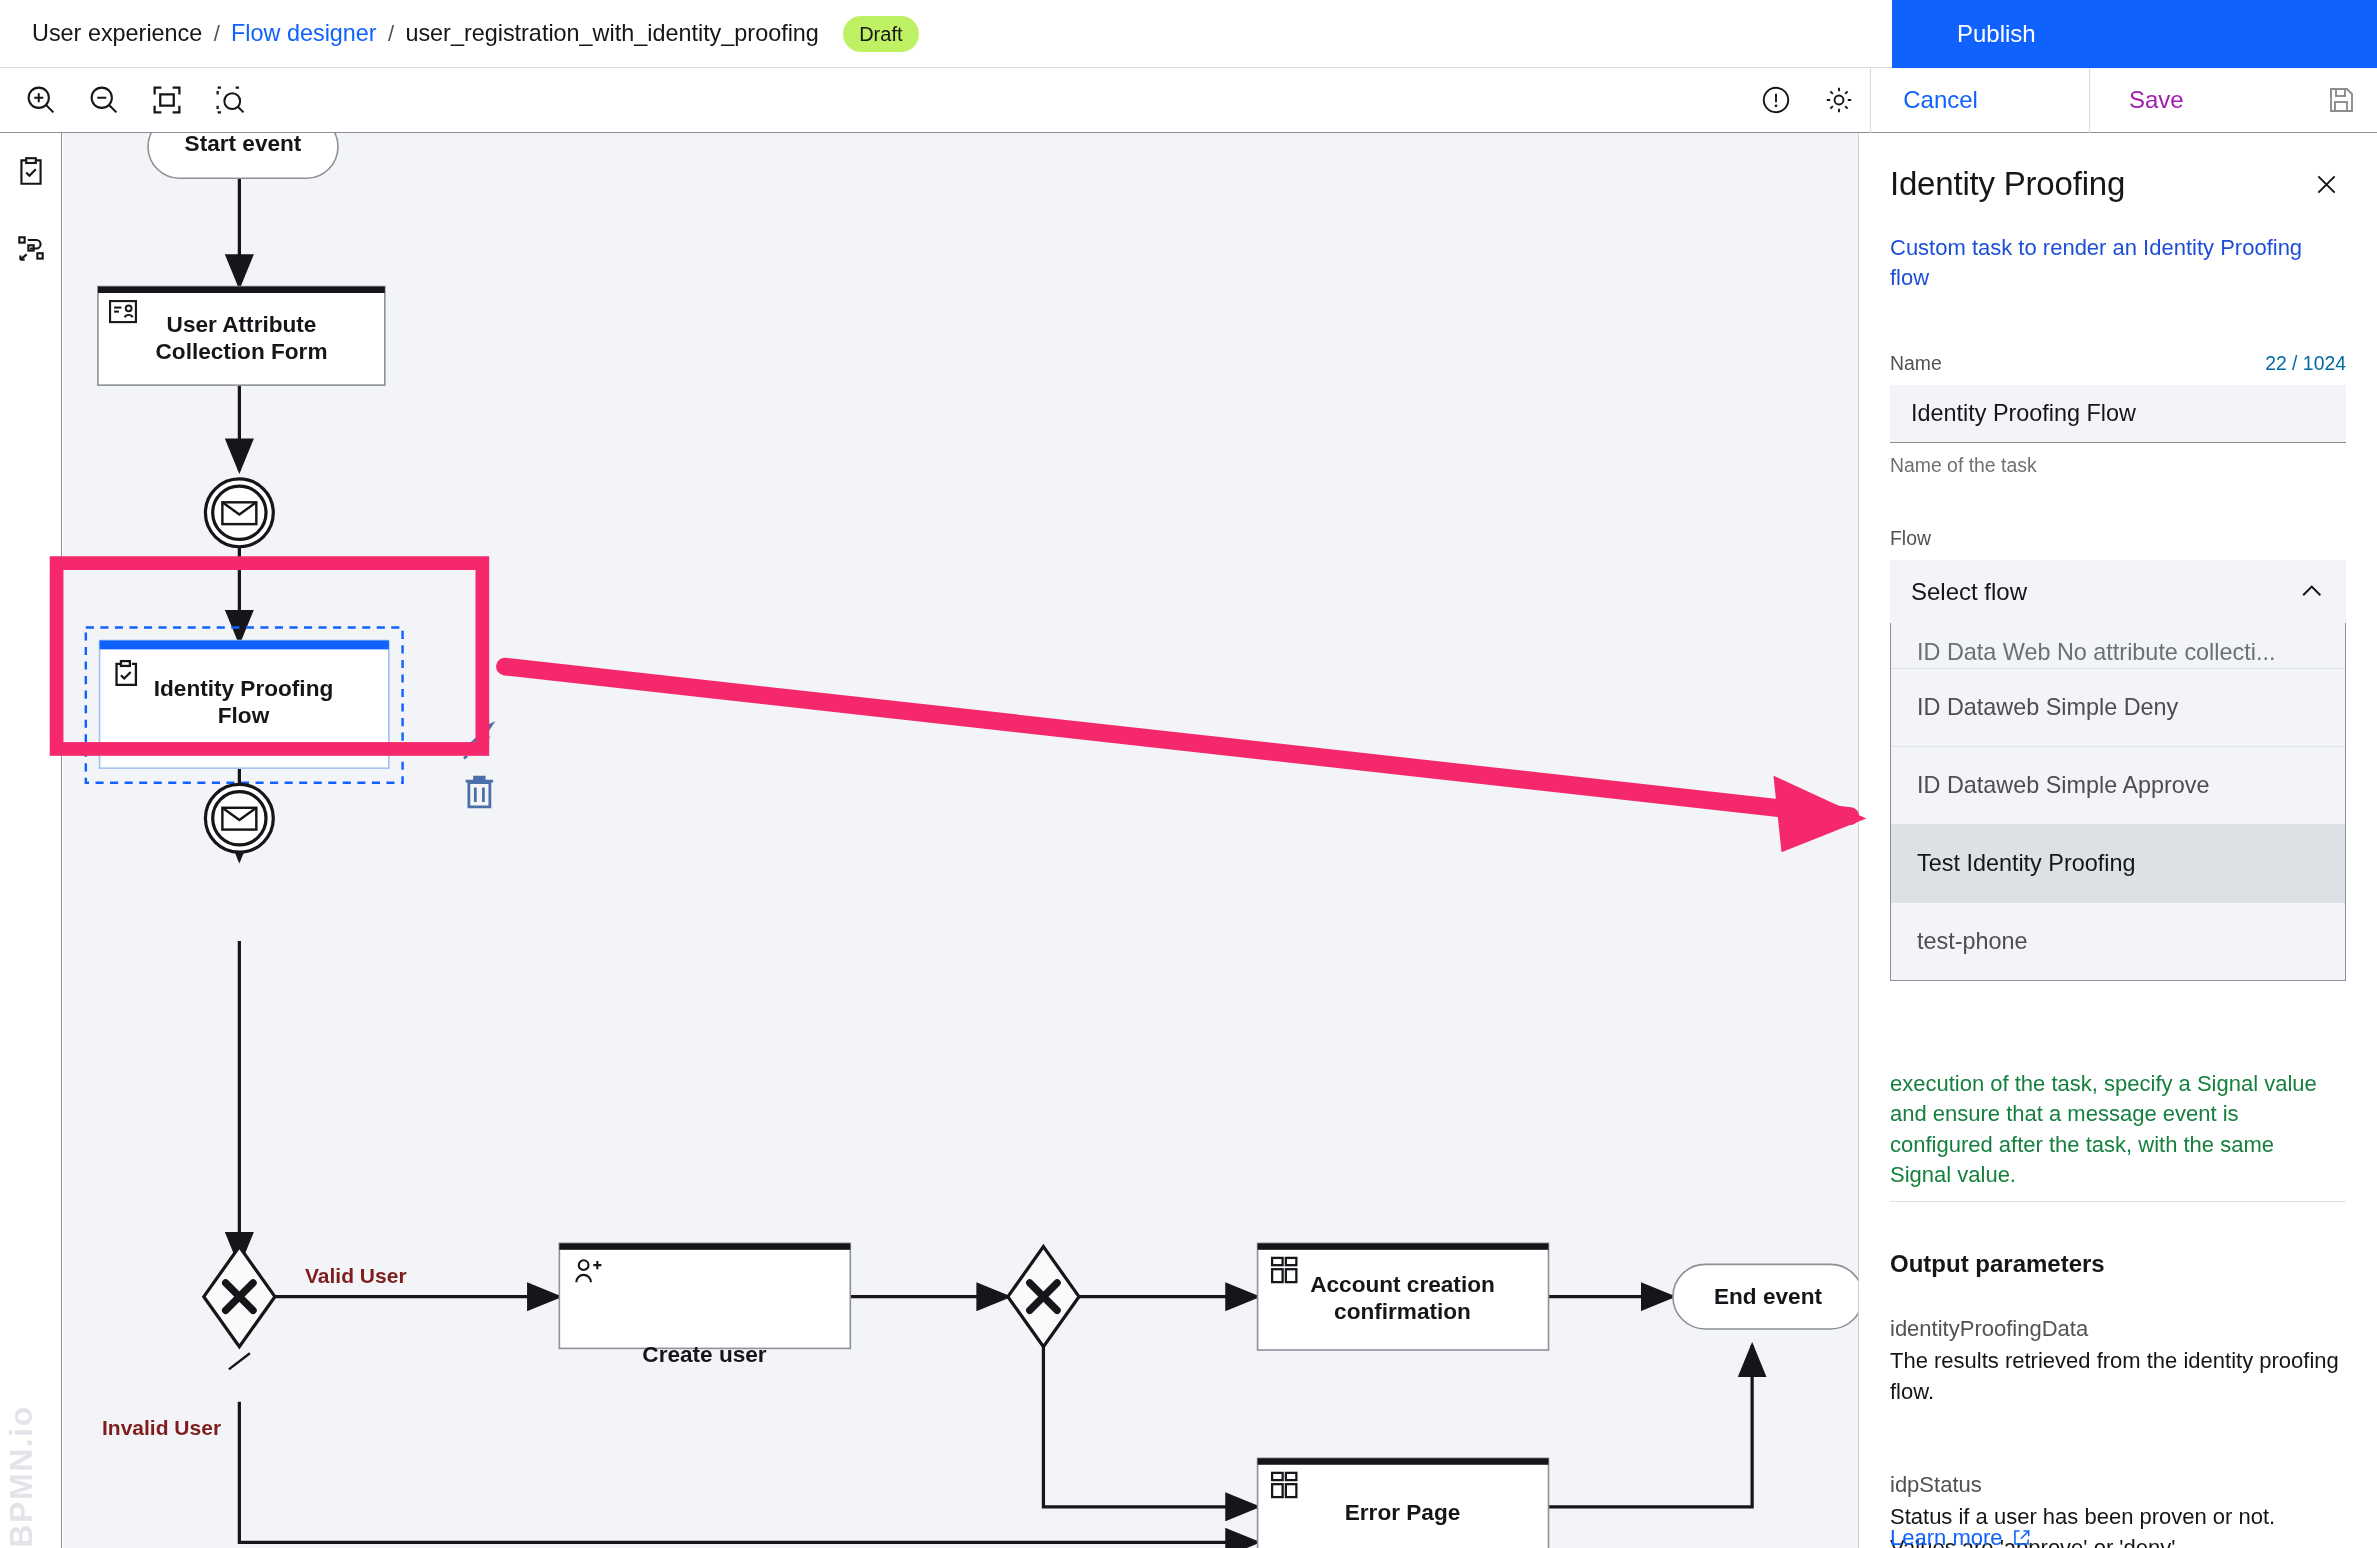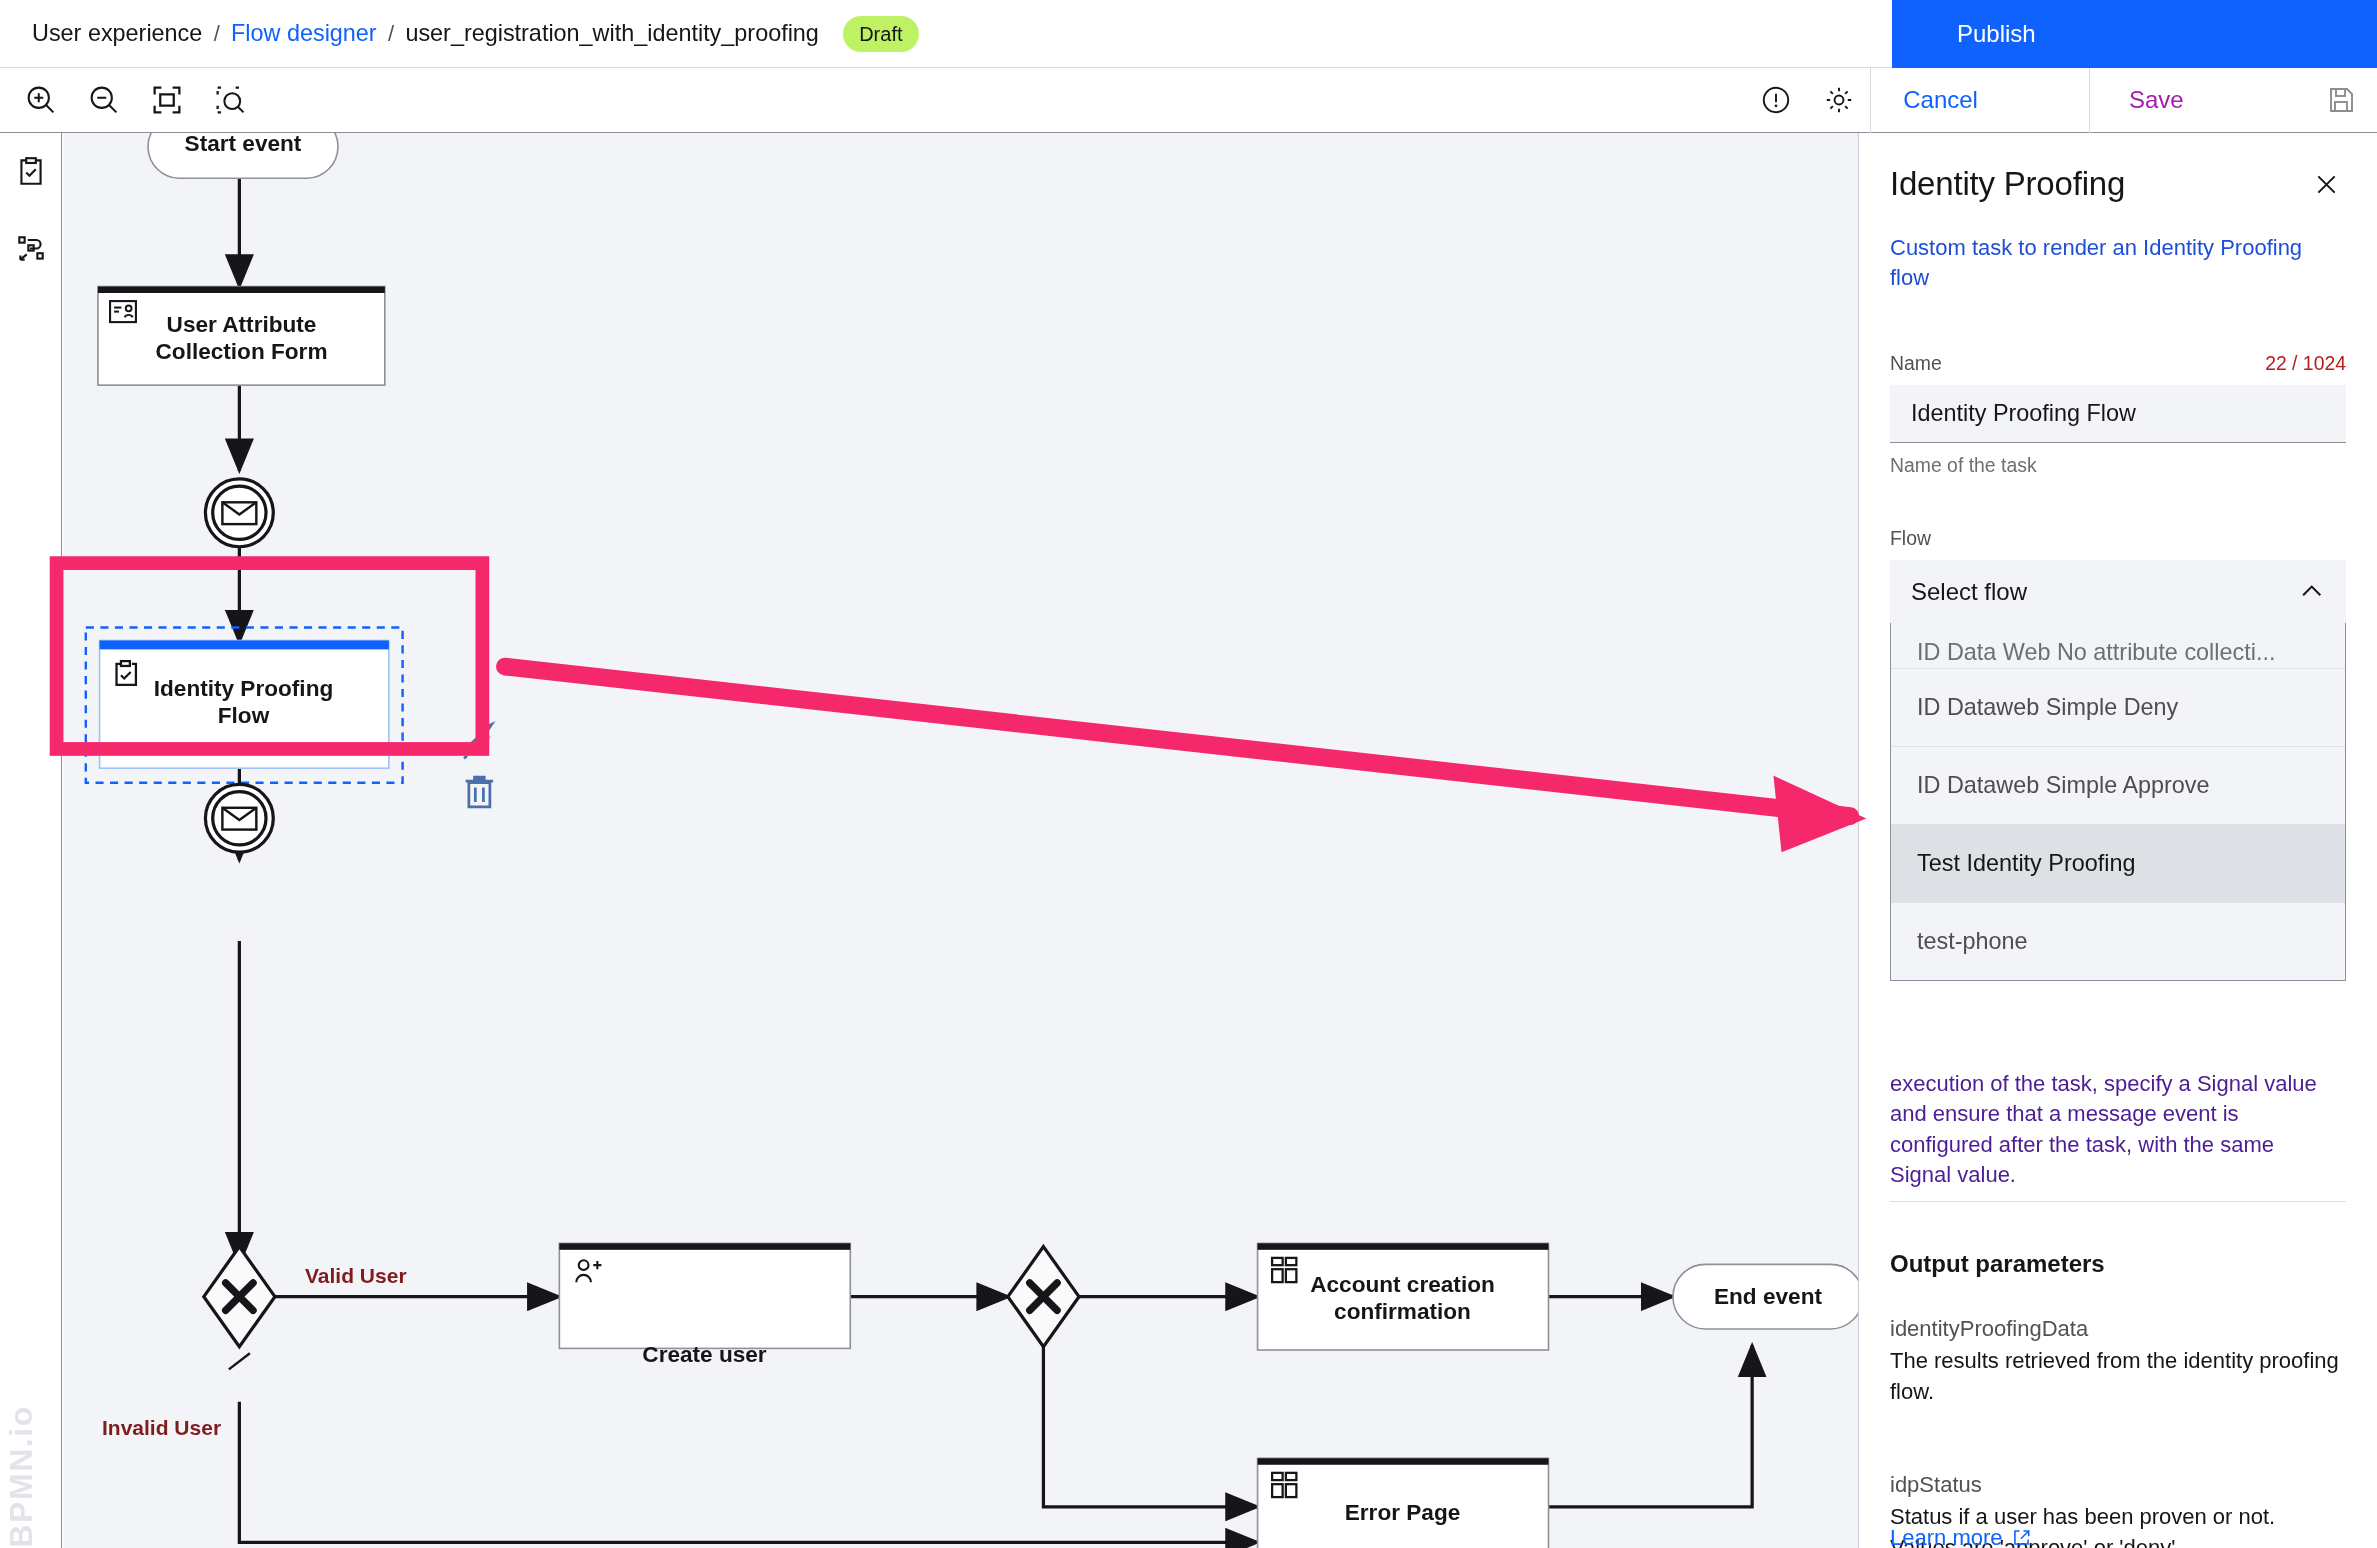--- a/index.html
+++ b/index.html
@@ -113,21 +113,21 @@
   .panel-close {
     background: none; border: none; cursor: pointer; width: 39px; height: 39px;
     display: flex; align-items: center; justify-content: center;
   }
   .panel-sub { margin-top: 29px; font-size: 22px; color: #1d4ed8; line-height: 1.35; }
 
   .field-label-row {
     margin-top: 60px; display: flex; justify-content: space-between; align-items: baseline;
   }
   .field-label { font-size: 19.4px; color: #525252; }
-  .field-counter { font-size: 19.4px; color: #b91c1c; }
+  .field-counter { font-size: 19.4px; color: #0369a1; }
   .text-input {
     margin-top: 9.7px; width: 100%; height: 58px;
     background: #f2f4f8; border: none; border-bottom: 1.6px solid #8d8d8d;
     font-size: 23.4px; color: #161616; font-family: inherit;
     padding: 0 21px;
   }
   .helper-text { margin-top: 11.3px; font-size: 19.4px; color: #6f6f6f; }
 
   .flow-label { margin-top: 50px; font-size: 19.4px; color: #525252; }
   .dropdown-wrap { position: relative; margin-top: 9.7px; }
@@ -146,21 +146,21 @@
     height: 78px; display: flex; align-items: center;
     padding: 0 26px; font-size: 23.4px; color: #4d4d52; cursor: pointer;
     border-top: 0.8px solid #dfe2e8;
   }
   .dd-item:first-child { border-top: none; }
   .dd-item.clipped { height: 45px; align-items: flex-end; padding-bottom: 1.6px; color: #6b6f76; overflow: hidden; }
   .dd-item.selected { background: #dde1e6; color: #161616; }
 
   .behind-text {
     position: absolute; left: 31px; right: 44px; top: 936px;
-    font-size: 22px; color: #4c1d95; line-height: 1.38;
+    font-size: 22px; color: #15803d; line-height: 1.38;
     z-index: 1; pointer-events: none;
   }
 
   .divider { position: absolute; left: 31px; right: 31px; top: 1068px; height: 0.8px; background: #dcdee3; }
 
   .out-head { position: absolute; left: 31px; top: 1117px; font-size: 24px; font-weight: bold; color: #161616; }
   .out-row { position: absolute; left: 31px; right: 31px; display: flex; flex-direction: column; }
   .out-key { width: 218px; font-size: 22px; color: #525252; line-height: 1.4; }
   .out-val { flex: 1; font-size: 22px; color: #161616; line-height: 1.42; }
   .learn-more {

